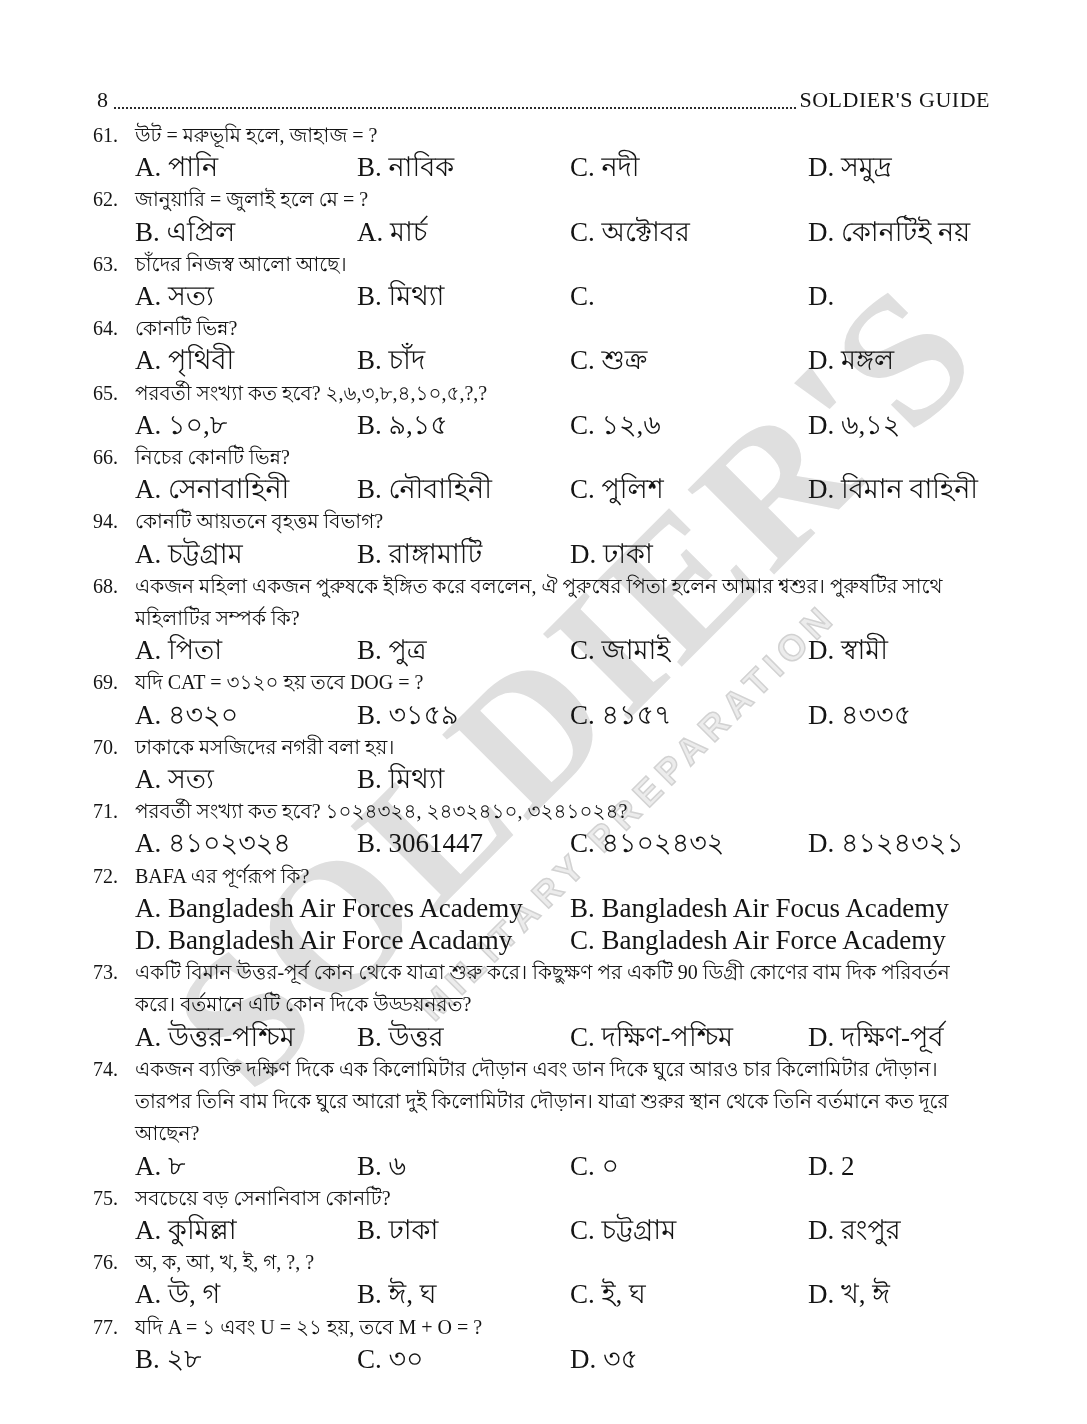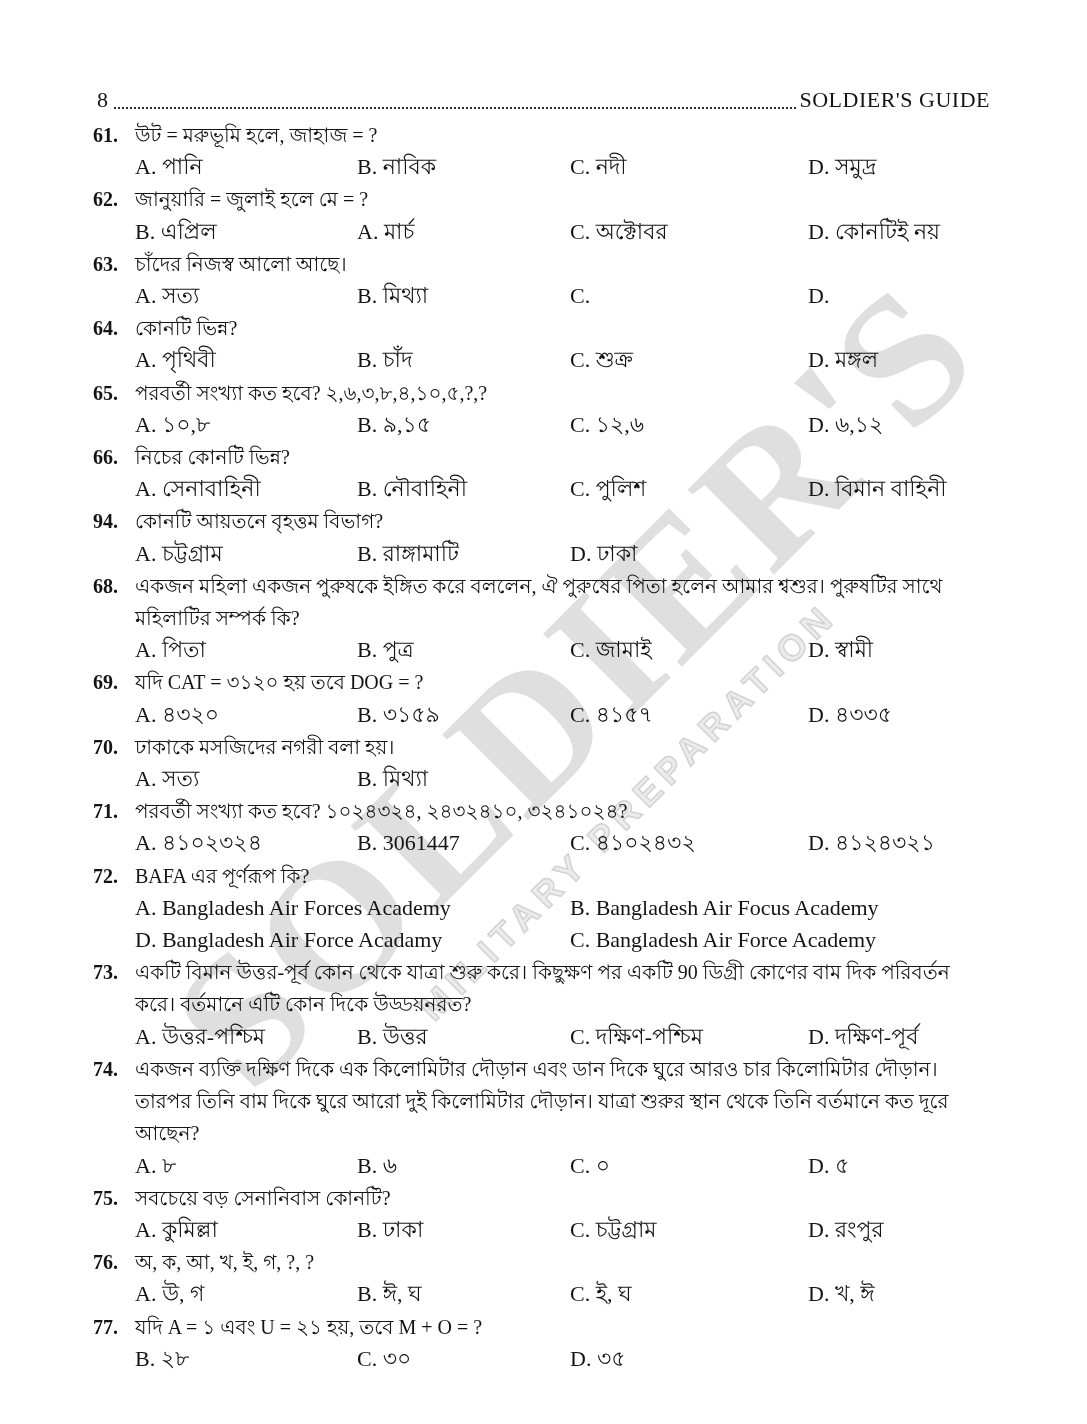--- a/index.html
+++ b/index.html
@@ -54,27 +54,27 @@
   .hdr-page { flex: 0 0 auto; padding-left: 4px; }
   .hdr-dots {
     flex: 1 1 auto;
     border-bottom: 2.5px dotted #2a2a2a;
     margin: 0 3px 5px 6px;
     height: 1px;
   }
   .hdr-title { flex: 0 0 auto; letter-spacing: 0.5px; }
 
   .q-line { display: flex; font-size: 20px; line-height: 32.2px; }
-  .q-num  { flex: 0 0 42px; font-weight: bold; }
+  .q-num  { flex: 0 0 42px; }
   .q-text { flex: 1 1 auto; }
   .opts {
     margin-left: 42px;
     display: grid;
     grid-template-columns: 222px 213px 238px 1fr;
-    font-size: 22px; line-height: 32.2px;
+    font-size: 27px; line-height: 32.2px;
   }
   .opts.two { grid-template-columns: 435px 1fr; }
   .opt { white-space: nowrap; }
 </style>
 </head>
 <body>
 
 <div class="page">
 
   <div class="wm-main">SOLDIER'S</div>
@@ -258,21 +258,21 @@
 
     <div class="q">
       <div class="q-line">
         <span class="q-num">74.</span>
         <span class="q-text">একজন ব্যক্তি দক্ষিণ দিকে এক কিলোমিটার দৌড়ান এবং ডান দিকে ঘুরে আরও চার কিলোমিটার দৌড়ান। তারপর তিনি বাম দিকে ঘুরে আরো দুই কিলোমিটার দৌড়ান। যাত্রা শুরুর স্থান থেকে তিনি বর্তমানে কত দূরে আছেন?</span>
       </div>
       <div class="opts">
         <span class="opt">A. ৮</span>
         <span class="opt">B. ৬</span>
         <span class="opt">C. ০</span>
-        <span class="opt">D. ৫</span>
+        <span class="opt">D. 2</span>
       </div>
     </div>
 
     <div class="q">
       <div class="q-line">
         <span class="q-num">75.</span>
         <span class="q-text">সবচেয়ে বড় সেনানিবাস কোনটি?</span>
       </div>
       <div class="opts">
         <span class="opt">A. কুমিল্লা</span>

